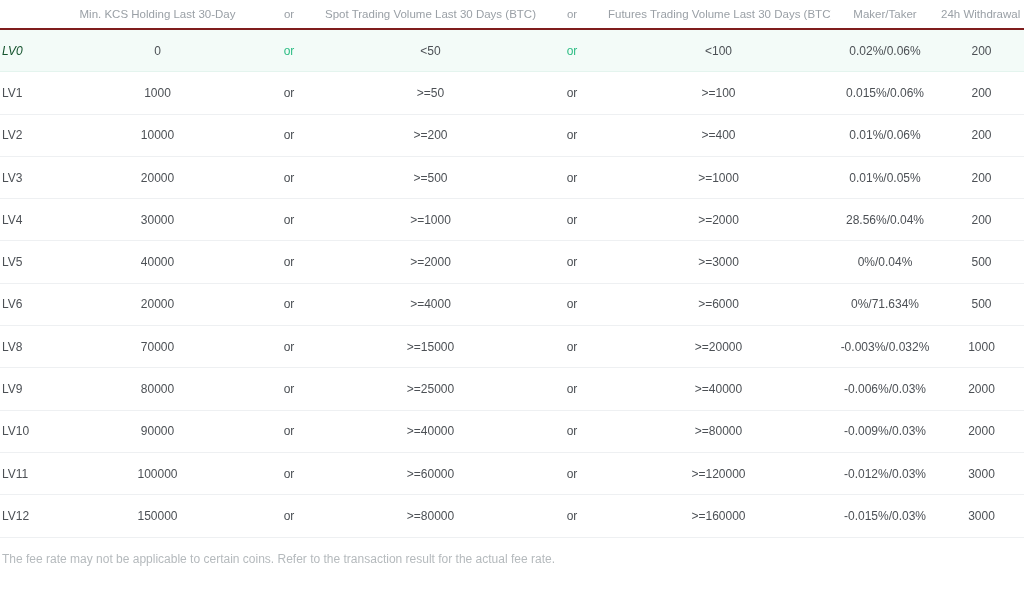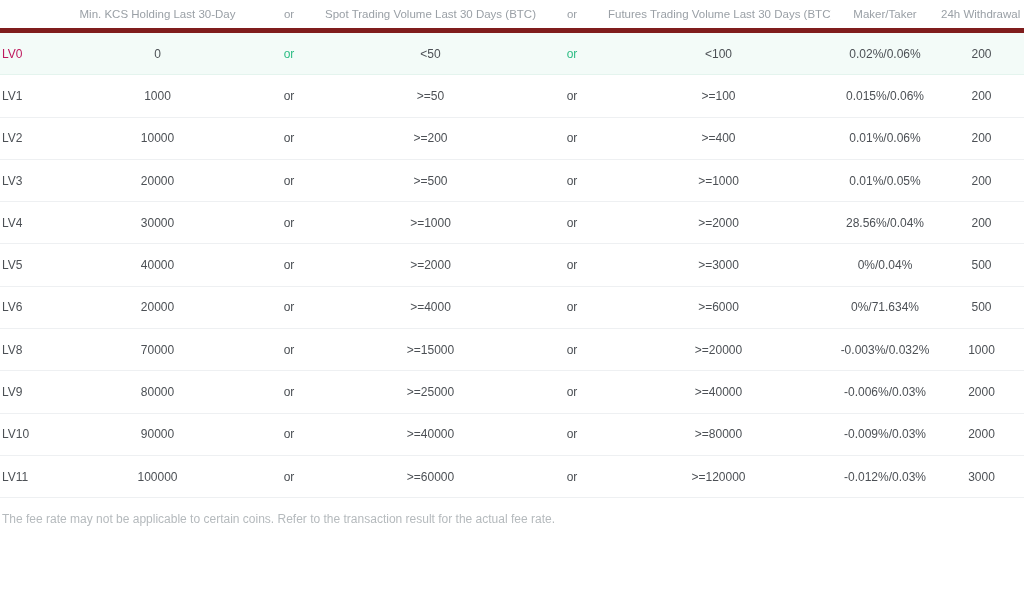--- a/index.html
+++ b/index.html
@@ -31,21 +31,21 @@
     border-bottom: 1px solid #eef0f2;
     white-space: nowrap;
     overflow: hidden;
   }
   table.fee-table thead th {
     height: 28px;
     padding: 0 2px;
     font-size: 11.5px;
     color: #9aa0a6;
     background: #ffffff;
-    border-bottom: 5px solid #7f1d1d;
+    border-bottom: 2px solid #7f1d1d;
   }
   table.fee-table tbody td {
     height: 41.3px;
     padding: 0 2px;
     font-size: 12px;
     color: #4c5055;
   }
   
   col.c-level { width: 60px; }
   col.c-kcs { width: 195px; }
@@ -58,22 +58,23 @@
 
   thead th.th-level { text-align: left; padding-left: 14px; }
   tbody td.td-level { text-align: left; padding-left: 14px; }
 
   tr.row-highlight td {
     background: #f3fbf8;
     color: #2ebd85;
     border-bottom: 1px solid #e4f4ee;
   }
   tr.row-highlight td.td-level {
-    color: #be185d;
+    color: #14532d;
     font-weight: normal;
+    font-style: italic;
   }
   .or-cell {
     color: #6b7177;
   }
   tr.row-highlight .or-cell {
     color: #2ebd85;
   }
   .footnote {
     margin-top: 12px;
     padding-left: 2px;
@@ -213,16 +214,26 @@
         <tr>
           <td class="td-level">LV11</td>
           <td>100000</td>
           <td class="or-cell">or</td>
           <td>&gt;=60000</td>
           <td class="or-cell">or</td>
           <td>&gt;=120000</td>
           <td>-0.012%/0.03%</td>
           <td>3000</td>
         </tr>
+        <tr>
+          <td class="td-level">LV12</td>
+          <td>150000</td>
+          <td class="or-cell">or</td>
+          <td>&gt;=80000</td>
+          <td class="or-cell">or</td>
+          <td>&gt;=160000</td>
+          <td>-0.015%/0.03%</td>
+          <td>3000</td>
+        </tr>
       </tbody>
   </table>
   <div class="footnote">The fee rate may not be applicable to certain coins. Refer to the transaction result for the actual fee rate.</div>
 </div>
 
 </body></html>

